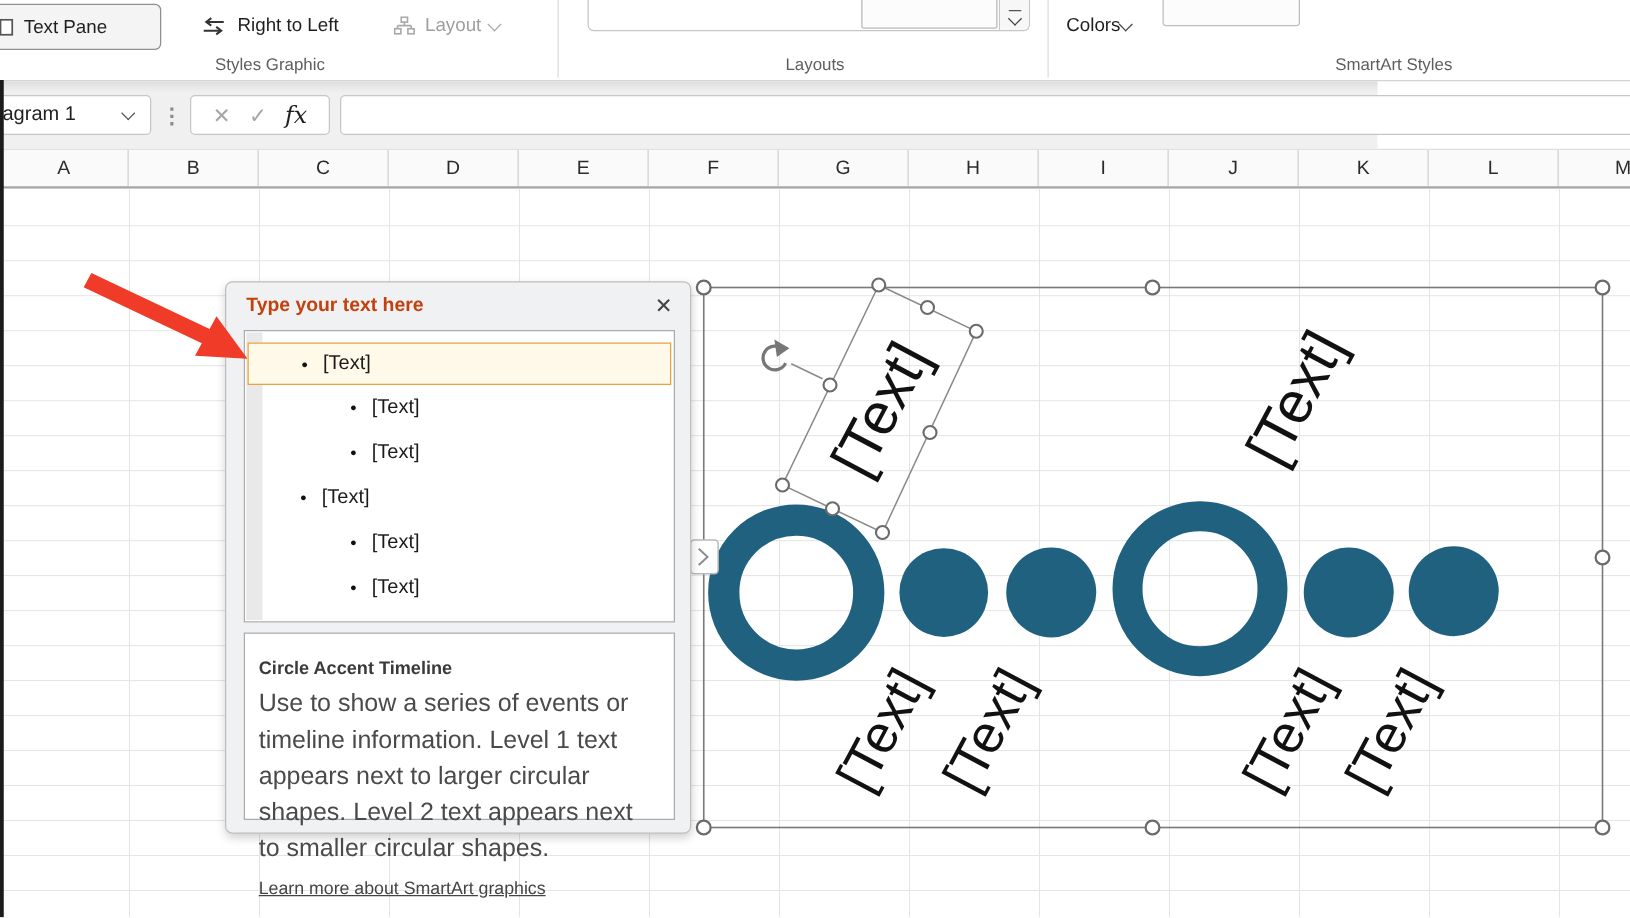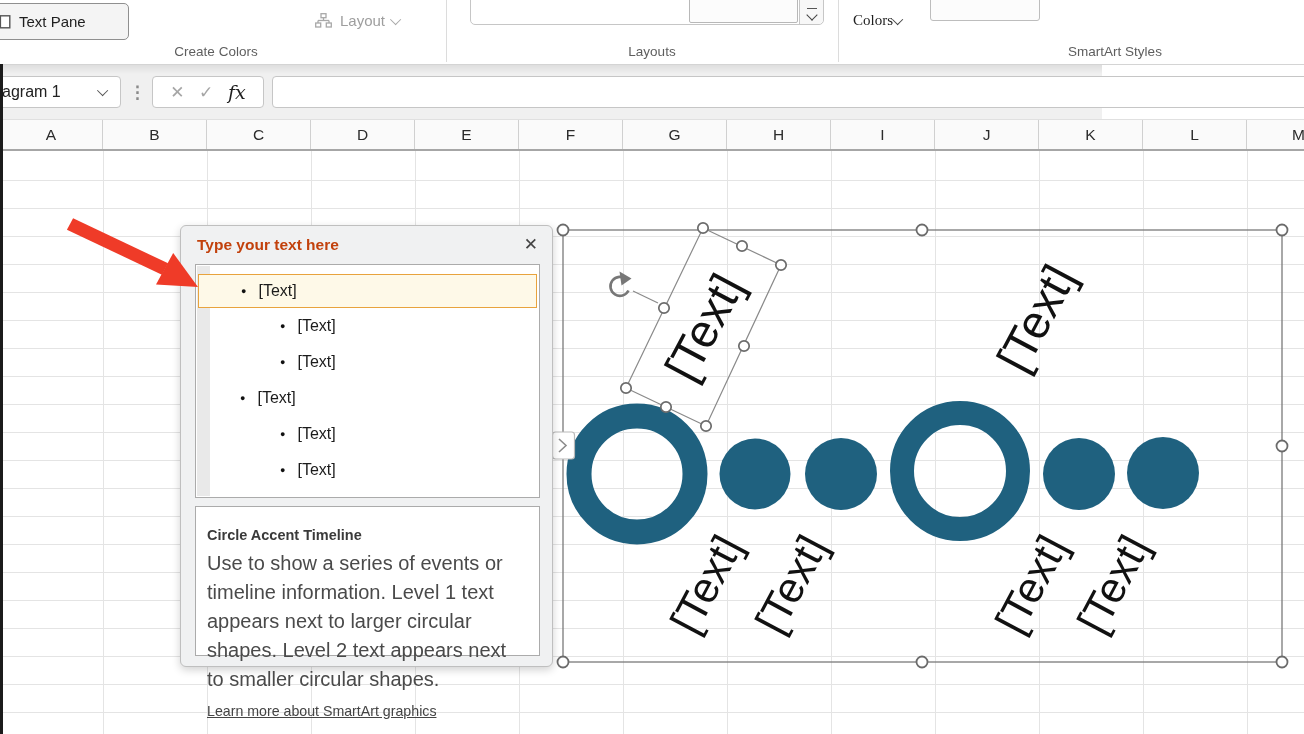--- a/index.html
+++ b/index.html
@@ -71,47 +71,56 @@
 
   <div class="ribbon">
 
     <div class="rbtn pressed" style="left:-16px;width:123px;">
       <svg class="icon-svg" width="16" height="14" viewBox="0 0 16 14">
         <rect x="0.8" y="0.8" width="14" height="12" fill="#fff" stroke="#555" stroke-width="1.4"></rect>
         <line x1="5.4" y1="0.8" x2="5.4" y2="12.8" stroke="#555" stroke-width="1.4"></line>
       </svg>
       <span>Text Pane</span>
     </div>
+    <div class="rbtn" style="left:150px;">
+      <svg class="icon-svg" width="22" height="16" viewBox="0 0 22 16">
+        <line x1="6" y1="4.5" x2="19" y2="4.5" stroke="#333" stroke-width="1.6"></line>
+        <polyline points="9,1.5 5,4.5 9,7.5" fill="none" stroke="#333" stroke-width="1.6"></polyline>
+        <line x1="3" y1="11.5" x2="16" y2="11.5" stroke="#333" stroke-width="1.6"></line>
+        <polyline points="13,8.5 17,11.5 13,14.5" fill="none" stroke="#333" stroke-width="1.6"></polyline>
+      </svg>
+      <span>Right to Left</span>
+    </div>
     <div class="rbtn disabled" style="left:305px;">
       <svg class="icon-svg" width="17" height="15" viewBox="0 0 17 15">
         <rect x="6" y="0.7" width="5" height="4" fill="none" stroke="#A8A8A8" stroke-width="1.3"></rect>
         <line x1="8.5" y1="4.7" x2="8.5" y2="7.5" stroke="#A8A8A8" stroke-width="1.3"></line>
         <line x1="3" y1="7.5" x2="14" y2="7.5" stroke="#A8A8A8" stroke-width="1.3"></line>
         <line x1="3" y1="7.5" x2="3" y2="10" stroke="#A8A8A8" stroke-width="1.3"></line>
         <line x1="14" y1="7.5" x2="14" y2="10" stroke="#A8A8A8" stroke-width="1.3"></line>
         <rect x="0.7" y="10" width="5" height="4" fill="none" stroke="#A8A8A8" stroke-width="1.3"></rect>
         <rect x="11.3" y="10" width="5" height="4" fill="none" stroke="#A8A8A8" stroke-width="1.3"></rect>
       </svg>
       <span>Layout</span>
       <span class="chev gray"></span>
     </div>
-    <div class="group-label" style="left:130px;width:172px;">Create Colors</div>
+    <div class="group-label" style="left:130px;width:172px;">Styles Graphic</div>
     <div class="rsep" style="left:446px;"></div>
 
     <div class="gallery-frame">
       <div class="gallery-cell"></div>
       <div class="gallery-more">
         <span class="more-bar"></span>
         <span class="chev" style="transform:rotate(-45deg);"></span>
       </div>
     </div>
     <div class="group-label" style="left:566px;width:172px;">Layouts</div>
     <div class="rsep" style="left:838px;"></div>
 
-    <div class="rbtn" style="left:843px;gap:2px;font-family:Liberation Serif, serif;">
+    <div class="rbtn" style="left:843px;gap:2px;">
       <span>Colors</span>
       <span class="chev"></span>
     </div>
     <div class="styles-cell"></div>
     <div class="group-label" style="left:1029px;width:172px;">SmartArt Styles</div>
   </div>
 
   <div class="fbar">
     <div class="fbox namebox">
       <span class="nb-text">agram 1</span>

